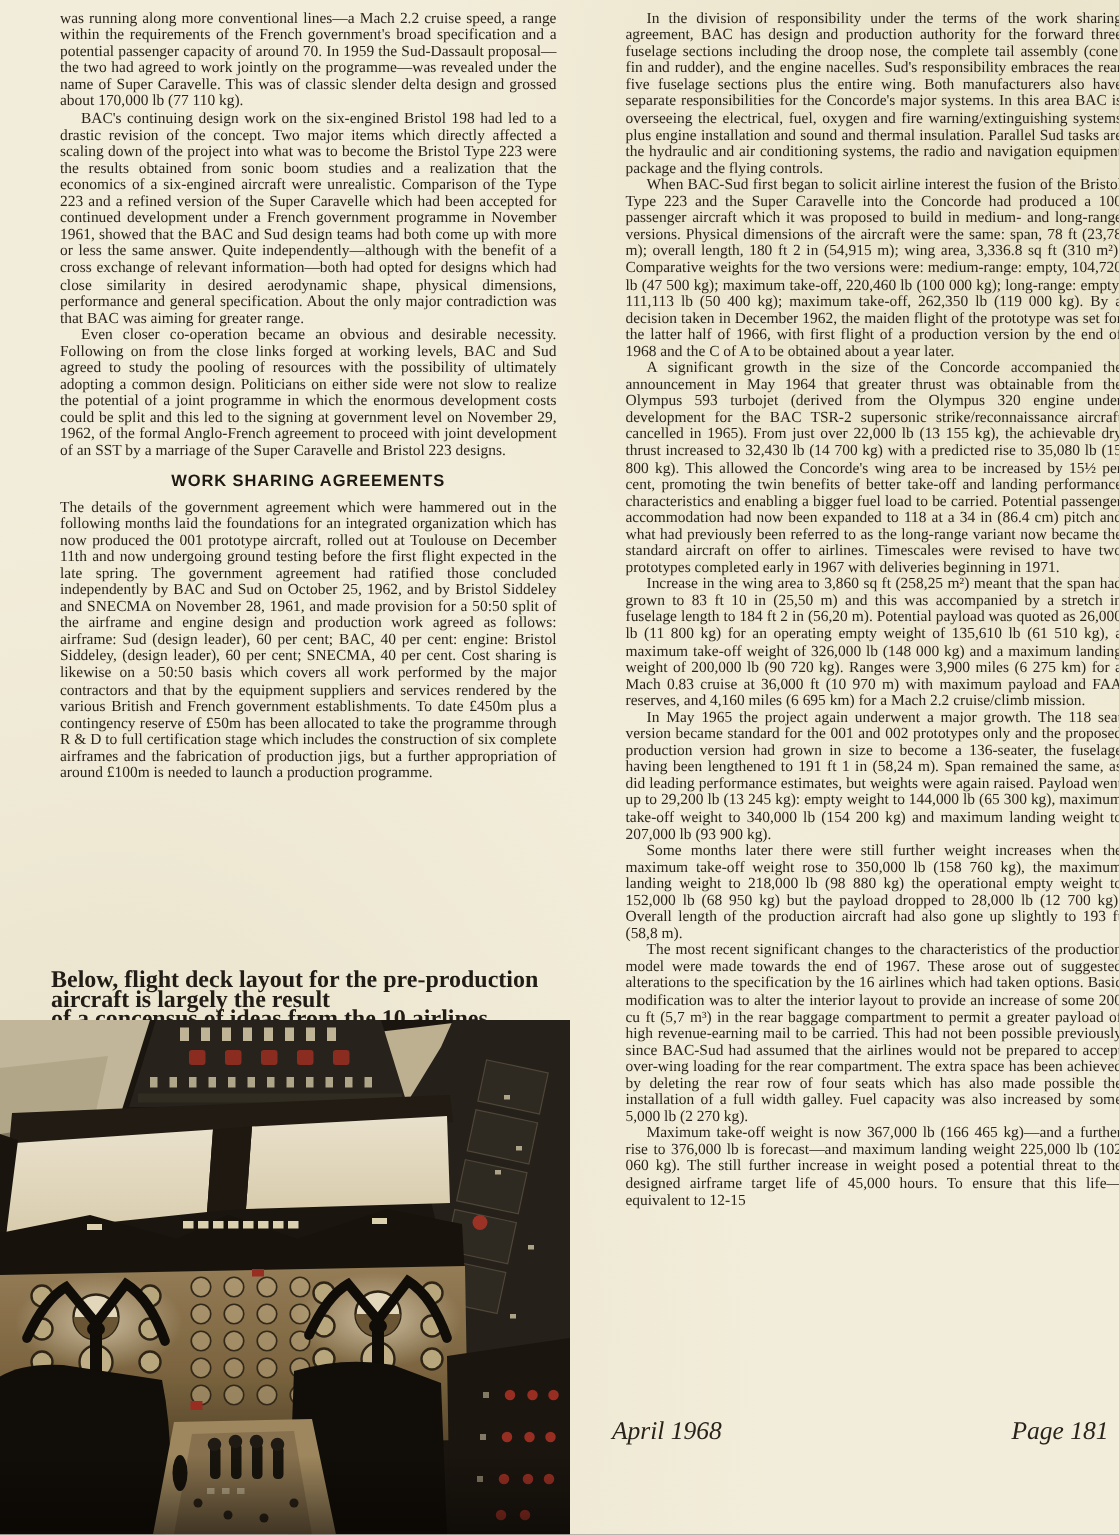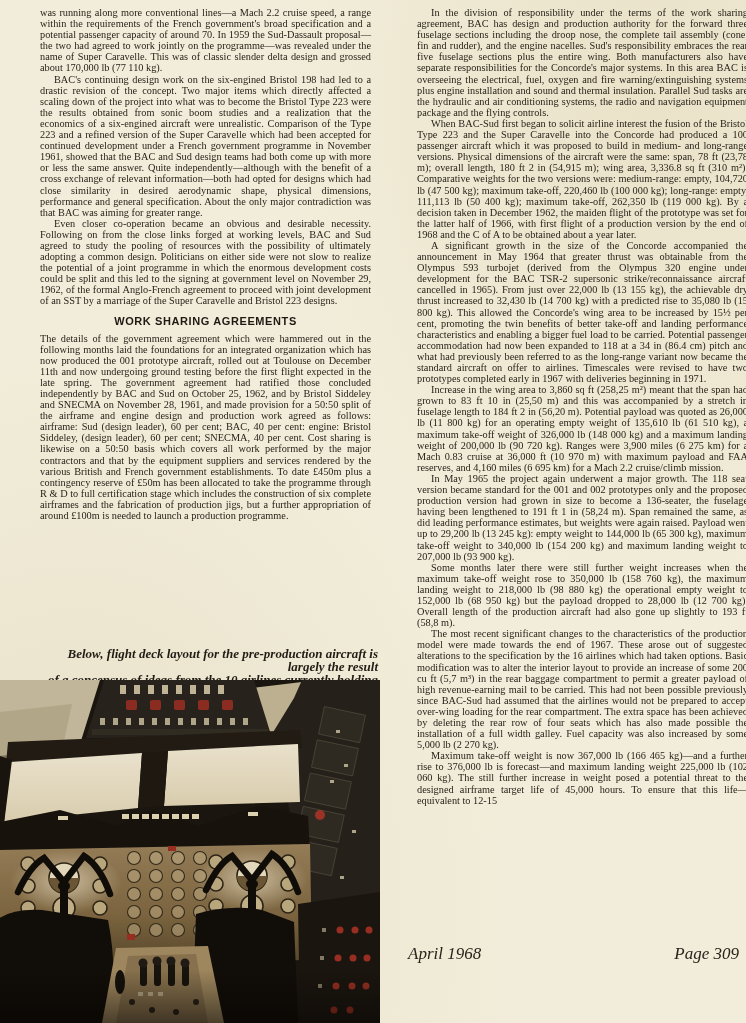--- a/index.html
+++ b/index.html
@@ -26,22 +26,22 @@
   .col p{margin:0;text-indent:14px;}
   .col p.noindent{text-indent:0;}
   .section-heading{
     font-family:"Liberation Sans", sans-serif;
     font-weight:bold;font-size:11px;line-height:14px;
     letter-spacing:0.6px;text-align:center;
     margin:7px 0 5px 0;color:#1e1912;
   }
   #caption{
     position:absolute;left:34px;top:647px;width:344px;
-    font-style:italic;font-weight:bold;
-    font-size:13px;line-height:13px;text-align:right;
+    font-weight:bold;
+    font-size:16px;line-height:13px;text-align:left;
     color:#211c15;
   }
   #footer{
     position:absolute;left:408px;top:944px;width:331px;
     display:flex;justify-content:space-between;
     font-style:italic;font-size:17px;color:#29231b;
   }
   #photo{
     position:absolute;left:0px;top:680px;width:380px;height:343px;
     overflow:hidden;background:#15120d;
@@ -308,16 +308,16 @@
         </g>
       </g>
 
       <rect x="0" y="290" width="380" height="53" fill="url(#shade)"></rect>
       <rect width="380" height="343" fill="#5e4a2a" opacity="0.07"></rect>
     </svg>
   </div>
 
   <div id="footer">
     <span>April 1968</span>
-    <span>Page 309</span>
+    <span>Page 181</span>
   </div>
 
 </div>
 
 </body></html>

